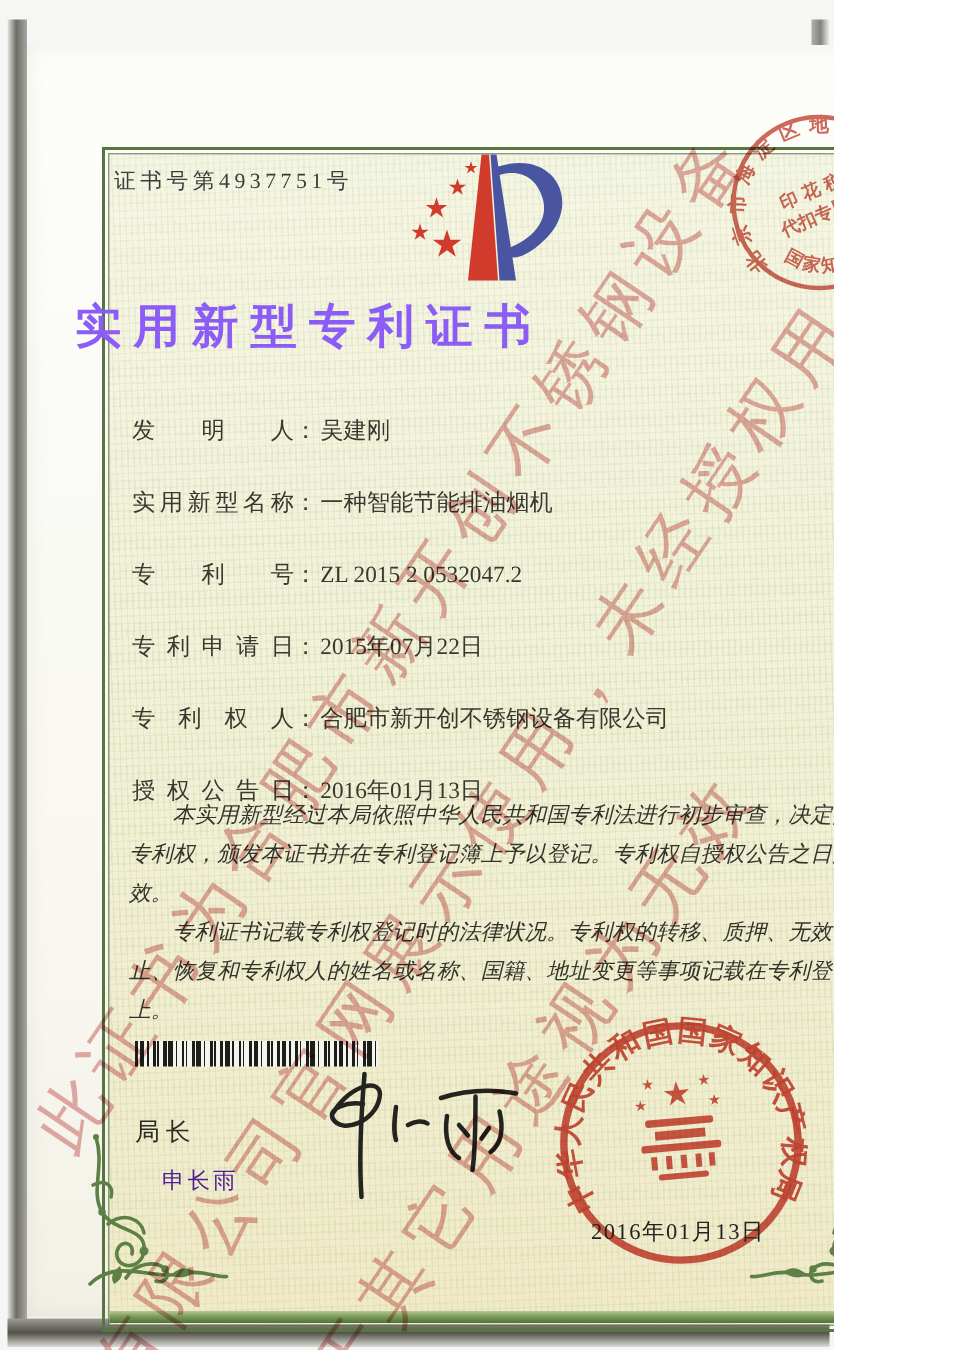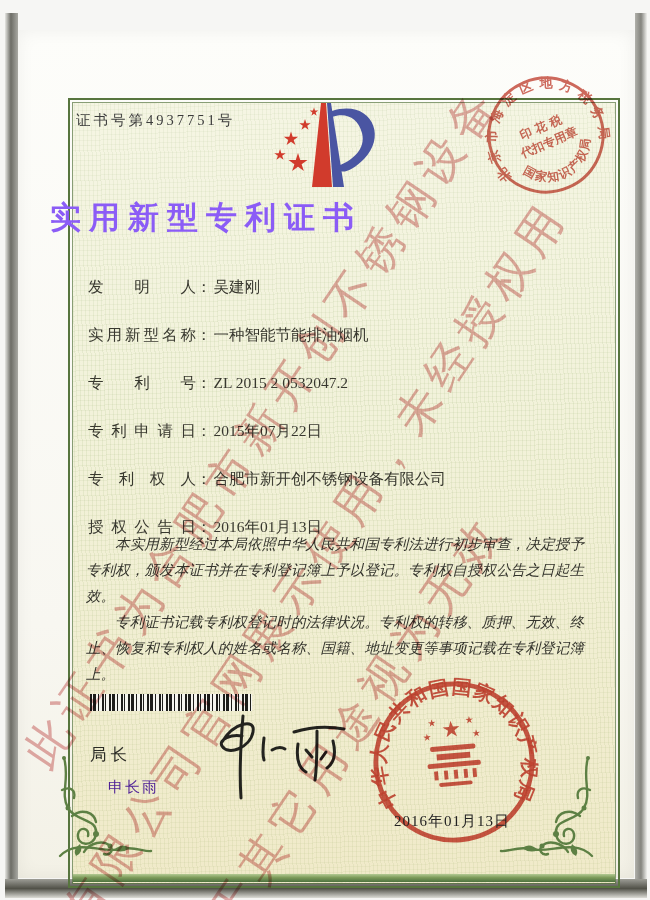--- a/index.html
+++ b/index.html
@@ -1,16 +1,16 @@
 <!DOCTYPE html>
 <html><head>
 <meta charset="utf-8">
 <style>
   html,body{margin:0;padding:0;background:#ffffff;}
-  #shot{position:relative;width:650px;height:900px;overflow:hidden;
+  #shot{position:relative;width:556px;height:900px;overflow:hidden;
         background:#f6f6f4;font-family:"Liberation Serif","DejaVu Serif",serif;}
   
   .edge{position:absolute;}
   .edge-top{top:13px;left:4px;right:3px;height:17px;
     background:linear-gradient(180deg,#ececе8 0%,#7a7a74 30%,#54544e 55%,#b8b8b2 100%);}
   .edge-left{top:13px;left:5px;width:13px;bottom:8px;
     background:linear-gradient(90deg,#e6e6e2 0%,#6d6d66 45%,#a8a8a2 100%);}
   .edge-right{top:13px;right:3px;width:12px;bottom:8px;
     background:linear-gradient(270deg,#efefec 0%,#84847e 50%,#b0b0aa 100%);}
   .edge-bottom{bottom:2px;left:5px;right:3px;height:19px;

